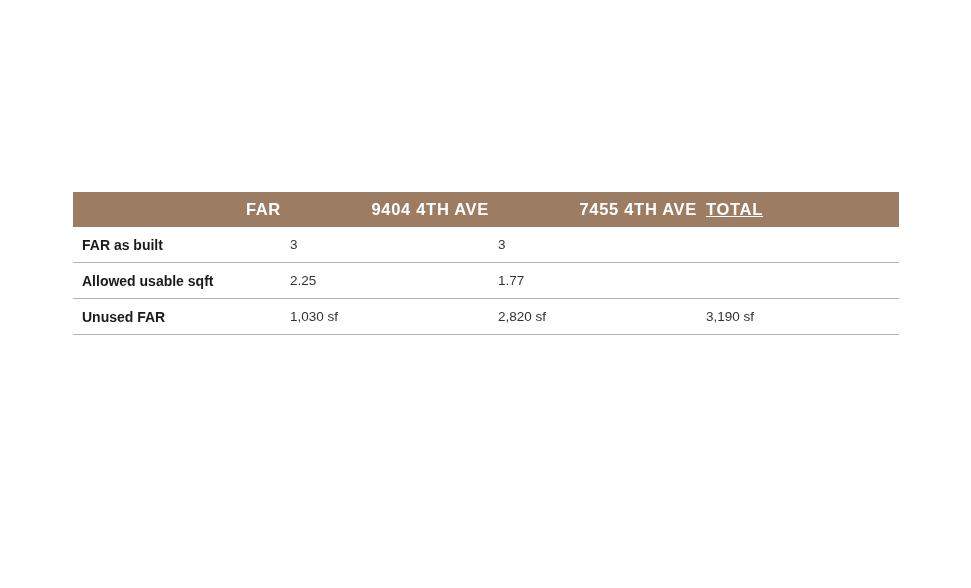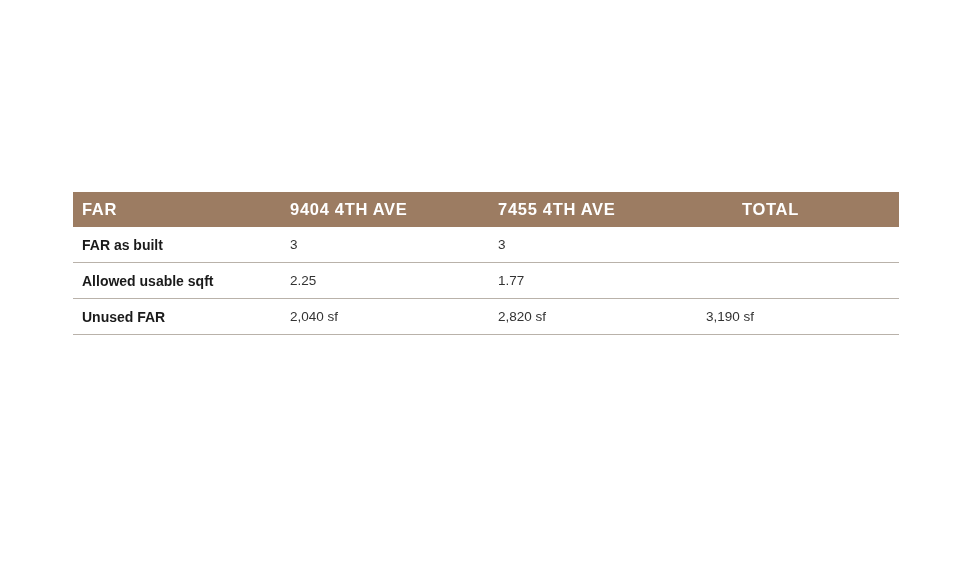--- a/index.html
+++ b/index.html
@@ -36,29 +36,30 @@
   table.far-table col.c3 { width: 202px; }
 
   thead tr {
     background: #9c7c62;
   }
   thead th {
     color: #ffffff;
     font-size: 16.5px;
     font-weight: bold;
     letter-spacing: 0.7px;
-    text-align: left;
+    text-align: right;
     padding: 8px 0 8px 9px;
     height: 16px;
     vertical-align: middle;
     border: none;
   }
   thead th.th-total {
-    text-align: right;
+    text-align: left;
     padding-right: 100px;
+    text-decoration: underline;
   }
   tbody td {
     font-size: 13.5px;
     color: #2b2b2b;
     padding: 9px 0 9px 9px;
     border-bottom: 1px solid #b9b2aa;
     vertical-align: middle;
     height: 17px;
   }
   tbody tr:first-child td {
@@ -102,20 +103,20 @@
           <td class="value"></td>
         </tr>
         <tr>
           <td class="label">Allowed usable sqft</td>
           <td class="value">2.25</td>
           <td class="value">1.77</td>
           <td class="value"></td>
         </tr>
         <tr>
           <td class="label">Unused FAR</td>
-          <td class="value">2,040 sf</td>
+          <td class="value">1,030 sf</td>
           <td class="value">2,820 sf</td>
           <td class="value">3,190 sf</td>
         </tr>
       </tbody>
     </table>
   </div>
 </div>
 
 </body></html>

